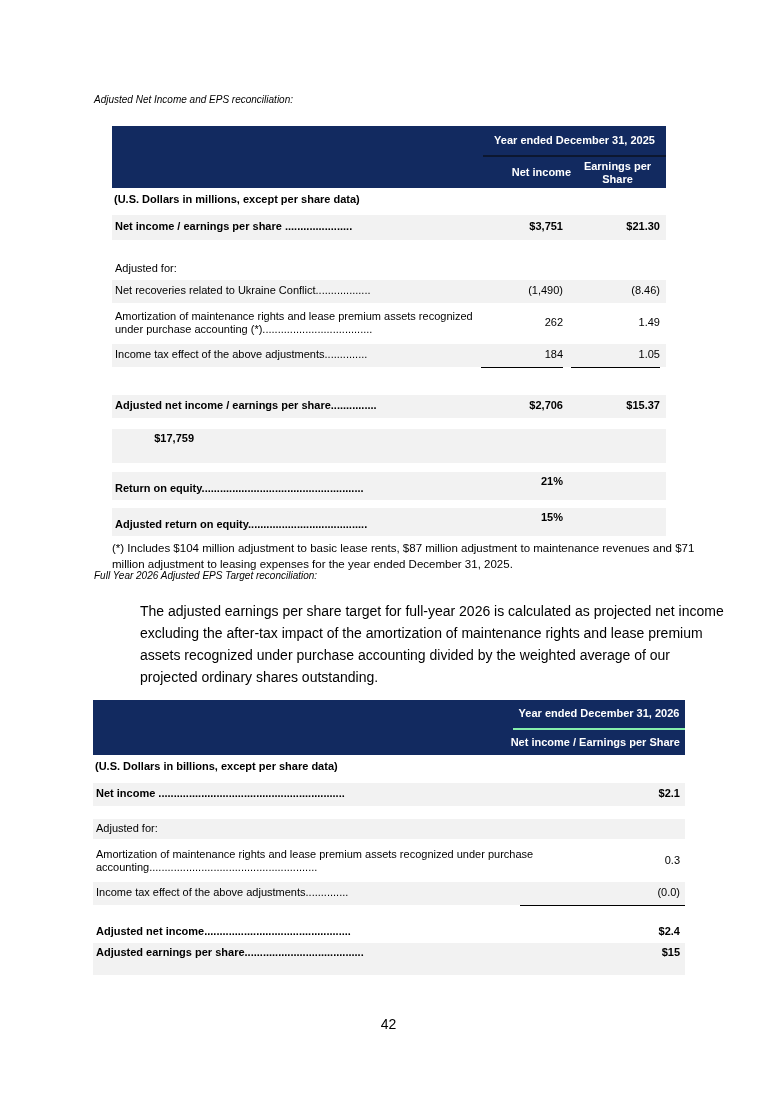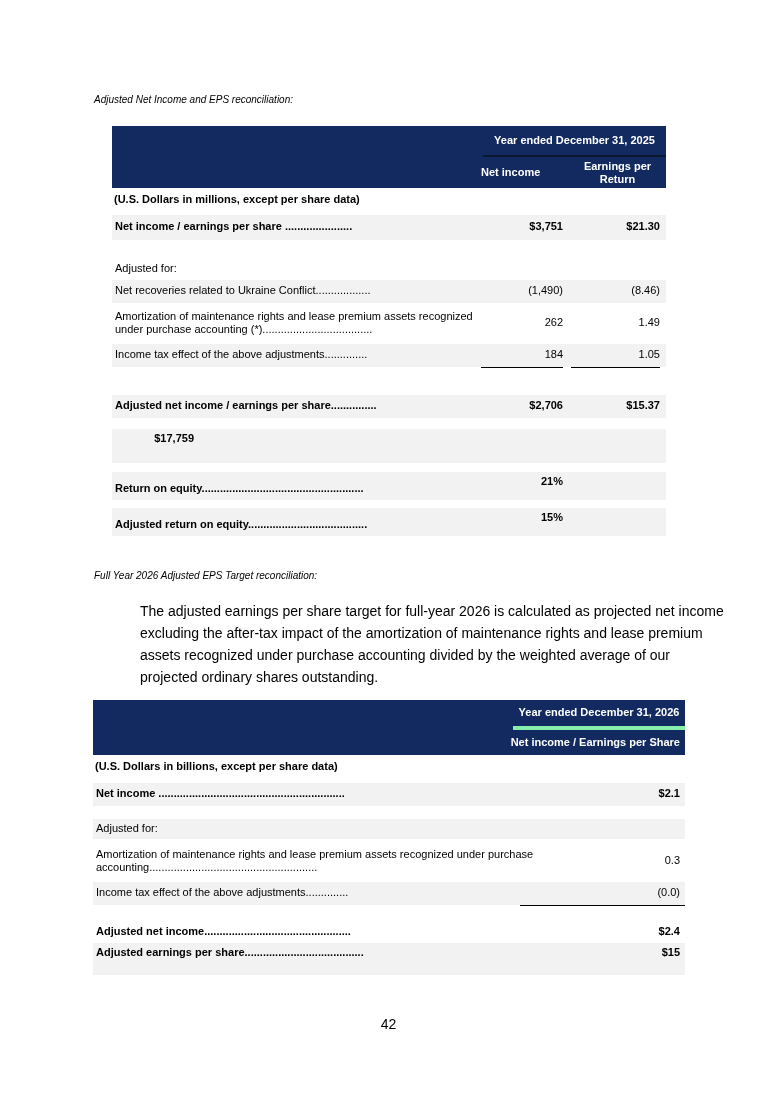--- a/index.html
+++ b/index.html
@@ -24,21 +24,21 @@
   .urow{display:flex;height:2px;}
   .urow .sp{flex:1;}
   
   .tbl1{left:112px;top:126px;width:554px;}
   .t1hdr{height:62px;}
   .t1hdr .h1{height:31px;display:flex;justify-content:flex-end;}
   .t1hdr .hyear{width:183px;height:100%;display:flex;align-items:center;justify-content:center;
     border-bottom:2px solid #0c1730;box-sizing:border-box;text-align:center;}
   .t1hdr .h2{height:31px;display:flex;align-items:center;}
   .t1hdr .hsp{flex:1;}
-  .t1hdr .hc1{width:90px;text-align:left;}
+  .t1hdr .hc1{width:90px;text-align:right;}
   .t1hdr .hc2{width:93px;text-align:center;line-height:1.15;padding-right:2px;}
   .c1{width:90px;text-align:left;padding-right:8px;display:flex;align-items:center;justify-content:flex-end;box-sizing:border-box;}
   .c2{width:95px;text-align:right;padding-right:6px;display:flex;align-items:center;justify-content:flex-end;box-sizing:border-box;}
   .r0{margin-top:5px;height:25px;}
   .r1{margin-top:19px;height:21px;}
   .r2{height:23px;}
   .r3{height:41px;}
   .r4{height:23px;}
   .urow .b1{width:82px;border-top:1.5px solid #000;}
   .urow .g8{width:8px;}
@@ -49,21 +49,21 @@
   .valtop .cl{align-items:flex-end;padding-bottom:4px;}
   .r6{margin-top:11px;height:34px;}
   .r7{margin-top:9px;height:28px;}
   .r8{margin-top:8px;height:28px;}
   .footnote{margin-top:4px;width:592px;font-size:11.5px;font-weight:400;line-height:1.45;}
   
   .tbl2{left:93px;top:700px;width:592px;}
   .t2hdr{height:55px;}
   .t2hdr .h1{height:30px;display:flex;justify-content:flex-end;}
   .t2hdr .hyear{width:172px;height:100%;display:flex;align-items:center;justify-content:center;
-    border-bottom:4px solid #86efac;box-sizing:border-box;text-align:center;}
+    border-bottom:2px solid #86efac;box-sizing:border-box;text-align:center;}
   .t2hdr .h2{height:25px;display:flex;align-items:center;justify-content:flex-end;padding-right:5px;}
   .cv{width:97px;text-align:right;padding-right:5px;display:flex;align-items:center;justify-content:flex-end;box-sizing:border-box;}
   .q0{margin-top:6px;height:23px;}
   .q1{margin-top:13px;height:20px;}
   .q2{margin-top:2px;height:41px;}
   .q3{height:23px;}
   .urow .b3{width:165px;border-top:1.5px solid #000;}
   .q4{margin-top:14px;height:22px;}
   .q5{height:32px;}
   .q5 .cl,.q5 .cv{align-items:flex-start;padding-top:3px;}
@@ -76,21 +76,21 @@
   <div class="doc-title title1">Adjusted Net Income and EPS reconciliation:</div>
 
   <div class="tbl tbl1">
     <div class="t1hdr navy">
       <div class="h1">
         <div class="hyear">Year ended December 31, 2025</div>
       </div>
       <div class="h2">
         <div class="hsp"></div>
         <div class="hc1">Net income</div>
-        <div class="hc2">Earnings per Return</div>
+        <div class="hc2">Earnings per Share</div>
       </div>
     </div>
 
     <div class="units">(U.S. Dollars in millions, except per share data)</div>
 
     <div class="trow gray bold r0">
       <div class="cl">Net income / earnings per share ......................</div>
       <div class="c1">$3,751</div>
       <div class="c2">$21.30</div>
     </div>
@@ -143,20 +143,21 @@
       <div class="c1">21%</div>
       <div class="c2"></div>
     </div>
 
     <div class="trow gray bold valtop r8">
       <div class="cl">Adjusted return on equity.......................................</div>
       <div class="c1">15%</div>
       <div class="c2"></div>
     </div>
 
+    <div class="footnote">(*) Includes $104 million adjustment to basic lease rents, $87 million adjustment to maintenance revenues and $71 million adjustment to leasing expenses for the year ended December 31, 2025.</div>
   </div>
 
   <div class="doc-title title2">Full Year 2026 Adjusted EPS Target reconciliation:</div>
   <div class="para">The adjusted earnings per share target for full-year 2026 is calculated as projected net income excluding the after-tax impact of the amortization of maintenance rights and lease premium assets recognized under purchase accounting divided by the weighted average of our projected ordinary shares outstanding.</div>
 
   <div class="tbl tbl2">
     <div class="t2hdr navy">
       <div class="h1">
         <div class="hyear">Year ended December 31, 2026</div>
       </div>

